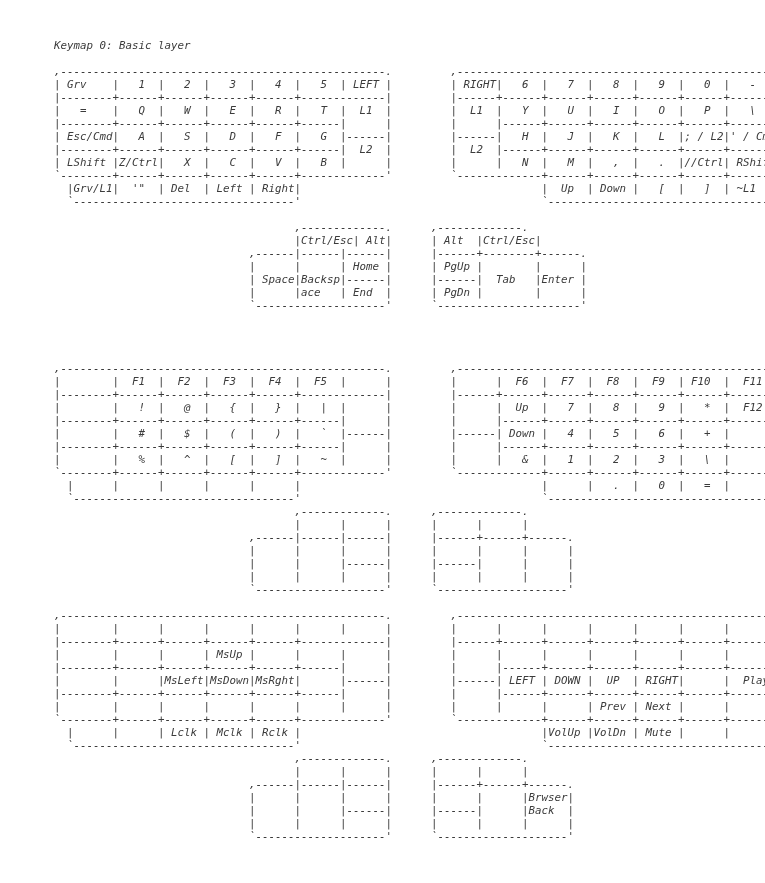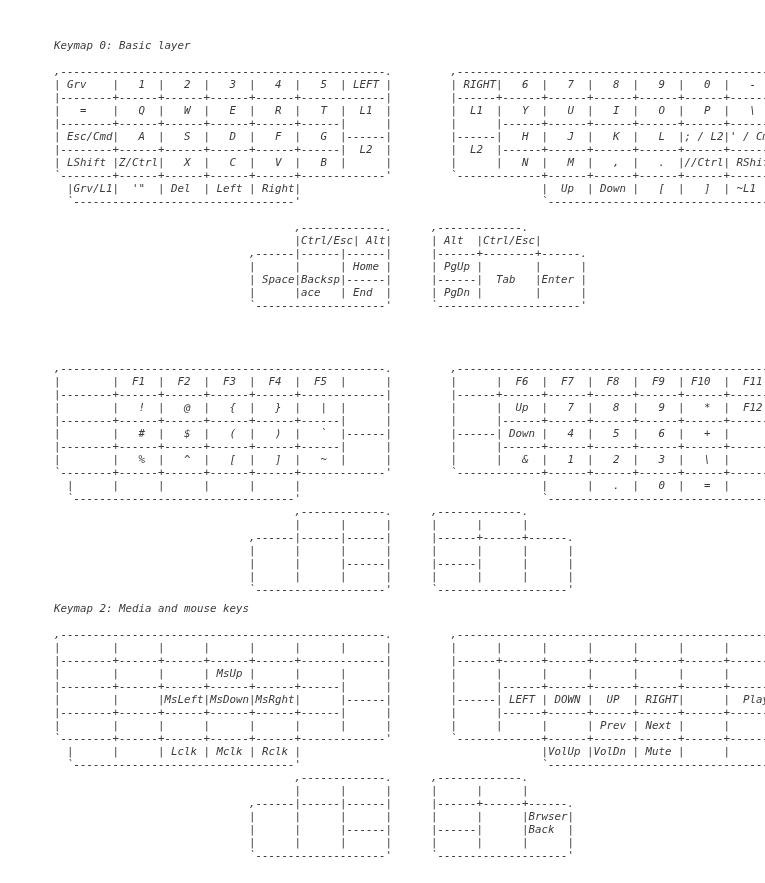--- a/index.html
+++ b/index.html
@@ -79,21 +79,20 @@
                                      ,-------------.      ,-------------.
                                      |      |      |      |      |      |
                               ,------|------|------|      |------+------+------.
                               |      |      |      |      |      |      |      |
                               |      |      |------|      |------|      |      |
                               |      |      |      |      |      |      |      |
                               `--------------------'      `--------------------'</pre>
   </section>
 
   <section class="keymap-section" id="section-keymap-2">
-    <div class="keymap-title">Keymap 2: Media and mouse keys</div>
     <pre class="keymap-art">,--------------------------------------------------.         ,--------------------------------------------------.
 |        |      |      |      |      |      |      |         |      |      |      |      |      |      |        |
 |--------+------+------+------+------+-------------|         |------+------+------+------+------+------+--------|
 |        |      |      | MsUp |      |      |      |         |      |      |      |      |      |      |        |
 |--------+------+------+------+------+------|      |         |      |------+------+------+------+------+--------|
 |        |      |MsLeft|MsDown|MsRght|      |------|         |------| LEFT | DOWN |  UP  | RIGHT|      |  Play  |
 |--------+------+------+------+------+------|      |         |      |------+------+------+------+------+--------|
 |        |      |      |      |      |      |      |         |      |      |      | Prev | Next |      |        |
 `--------+------+------+------+------+-------------'         `-------------+------+------+------+------+--------'
   |      |      | Lclk | Mclk | Rclk |                                     |VolUp |VolDn | Mute |      |      |

